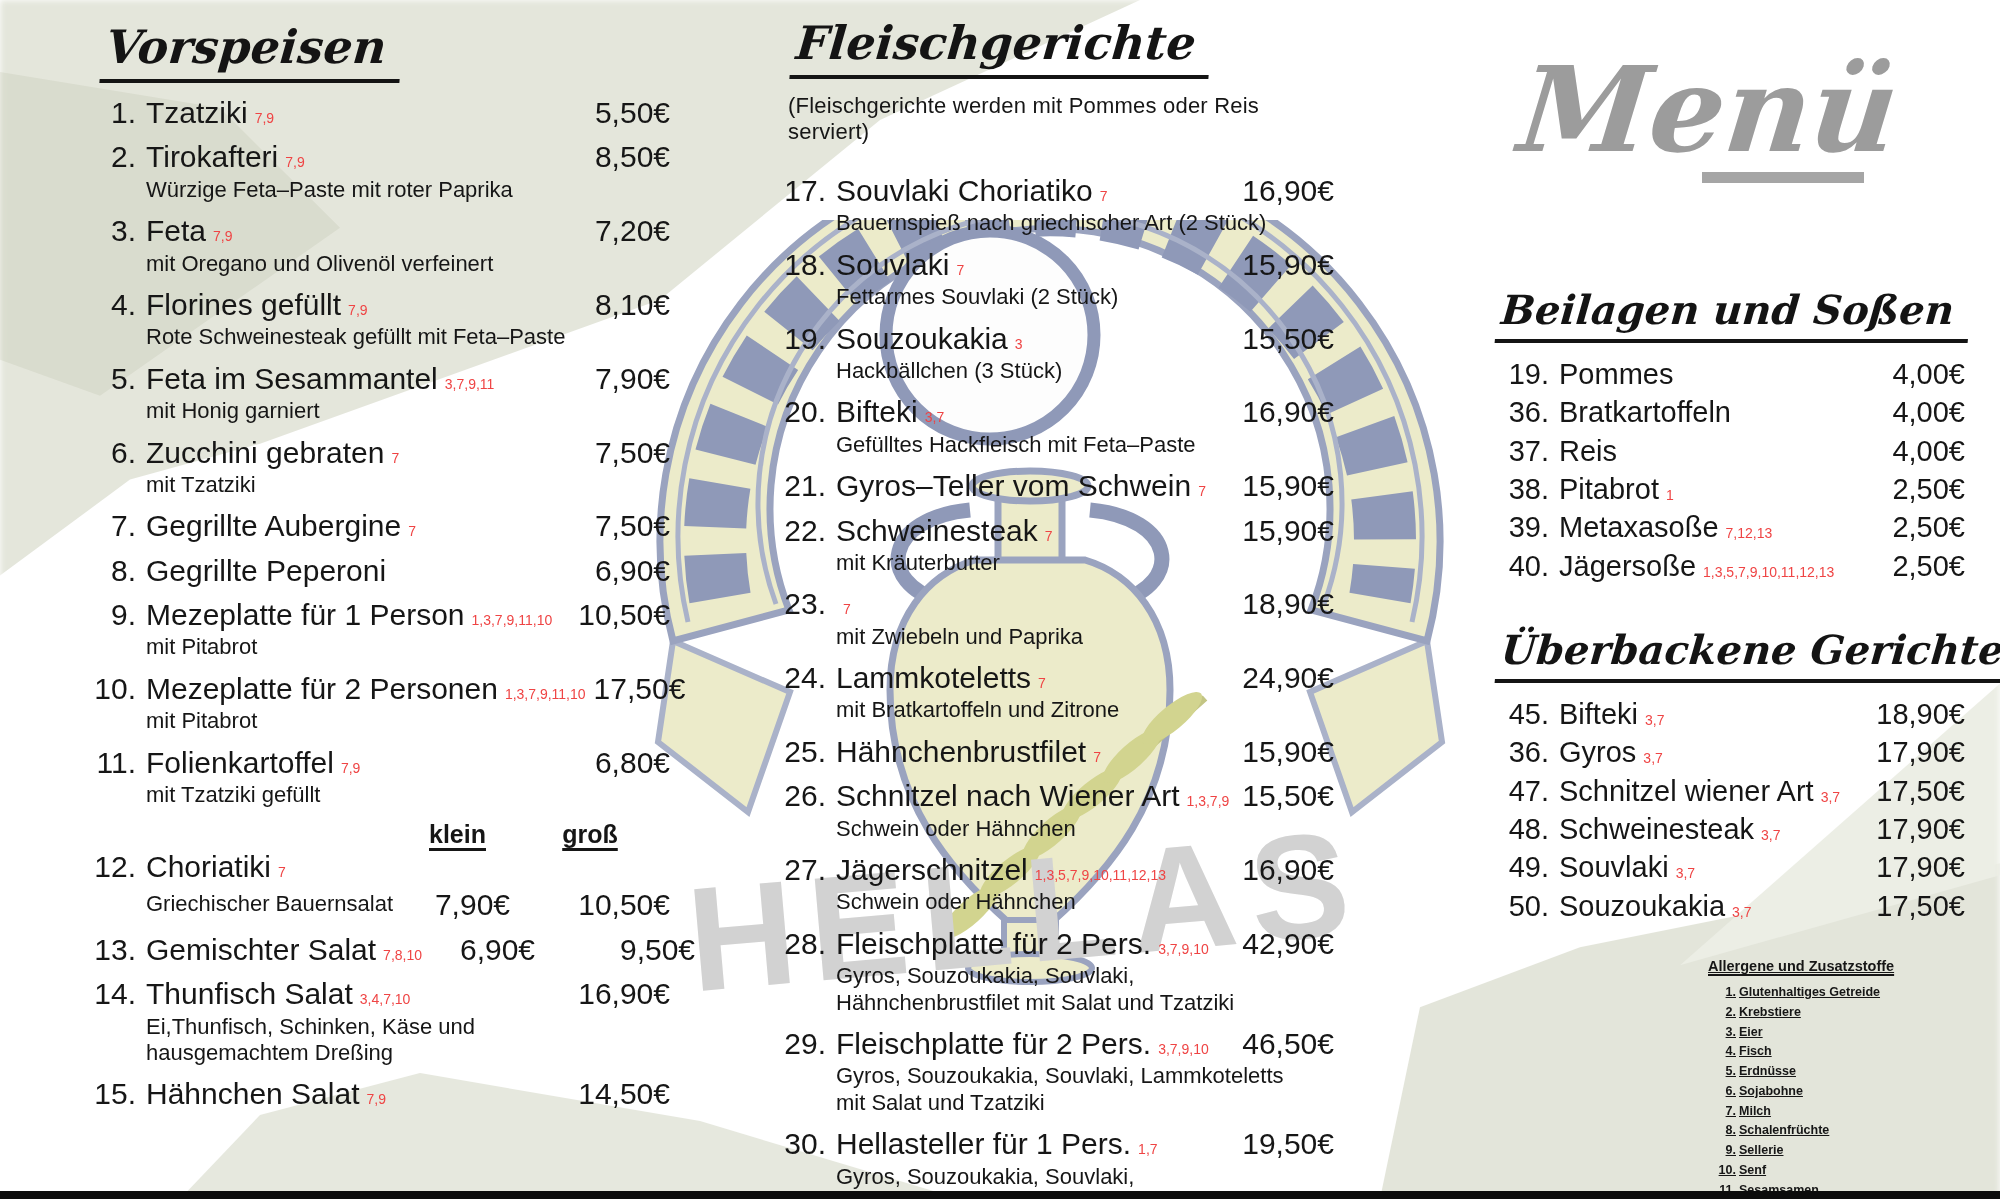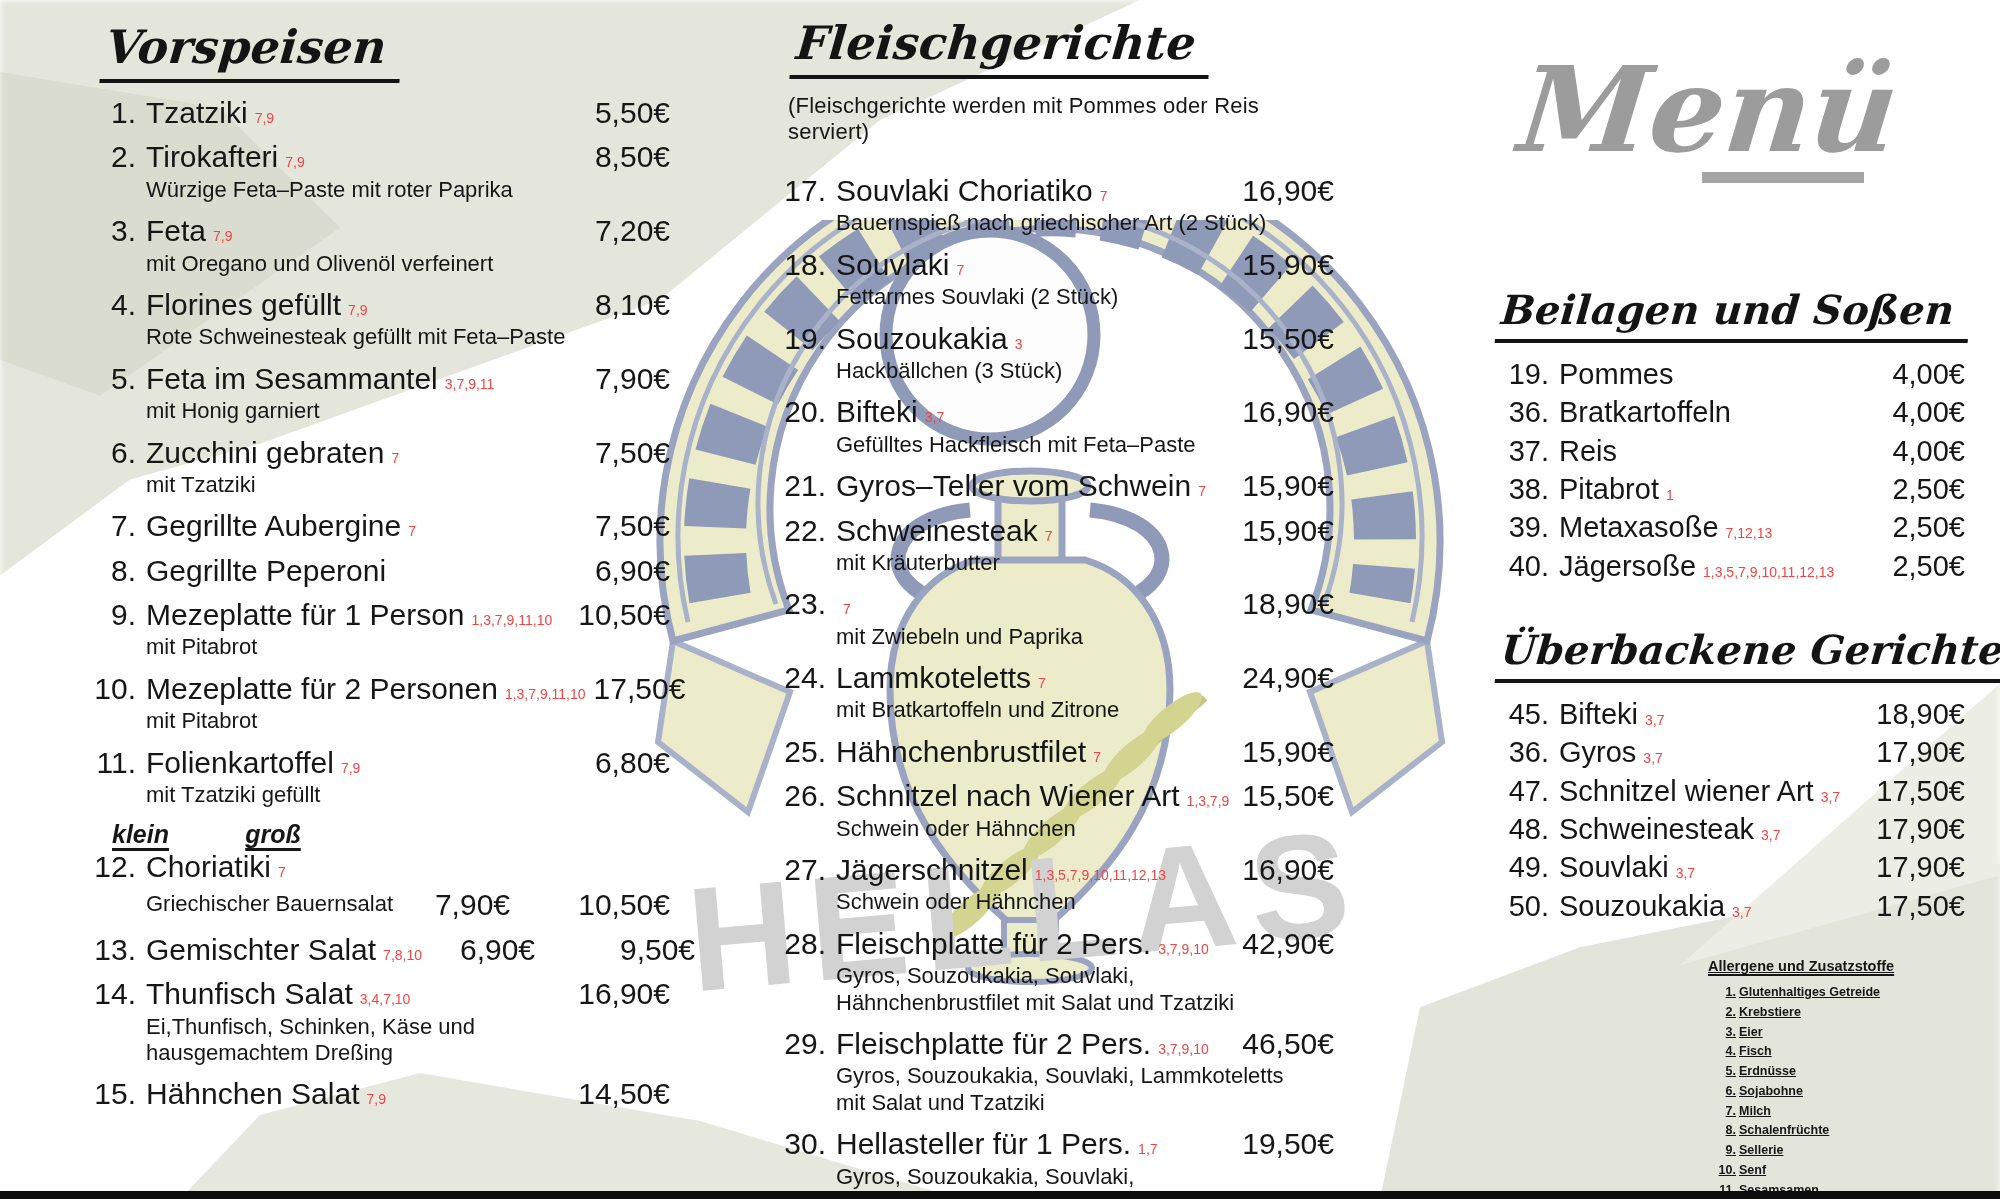--- a/index.html
+++ b/index.html
@@ -43,21 +43,21 @@
   .iname { font-size:30px; white-space:nowrap; }
   .allerg{ font-size:14px; color:#ef4444; margin-left:7px; position:relative; top:14px; white-space:nowrap; }
   .prices{ margin-left:auto; display:flex; flex:none; padding-left:8px; }
   .p { font-size:30px; text-align:right; white-space:nowrap; }
   .small-col { width:105px; }
   .large-col { width:160px; }
   .desc { font-size:22px; line-height:1.2; margin:3px 0 0 58px; }
   .line2 { display:flex; align-items:flex-start; }
   .line2 .prices { margin-left:auto; }
   .prices-on-desc .line2 { margin-top:4px; }
-  .size-headers { display:flex; margin:4px 0 2px 0;font-style:italic; }
+  .size-headers { display:flex; justify-content:flex-end; margin:4px 0 2px 0; }
   .sh { font-size:25px; font-weight:700; text-align:center; text-decoration:underline;
         text-decoration-thickness:2.5px; text-underline-offset:5px; }
   
   .col3a .row, .col3b .row { margin-bottom:7px; }
   .col3a .num, .col3b .num { font-size:29px; min-width:52px; }
   .col3a .iname, .col3b .iname { font-size:29px; }
   .col3a .p, .col3b .p { font-size:29px; }
   
   .al-title { font-size:14.5px; font-weight:700; text-decoration:underline;
               text-decoration-thickness:1.5px; text-underline-offset:3px; margin-bottom:9px; }

